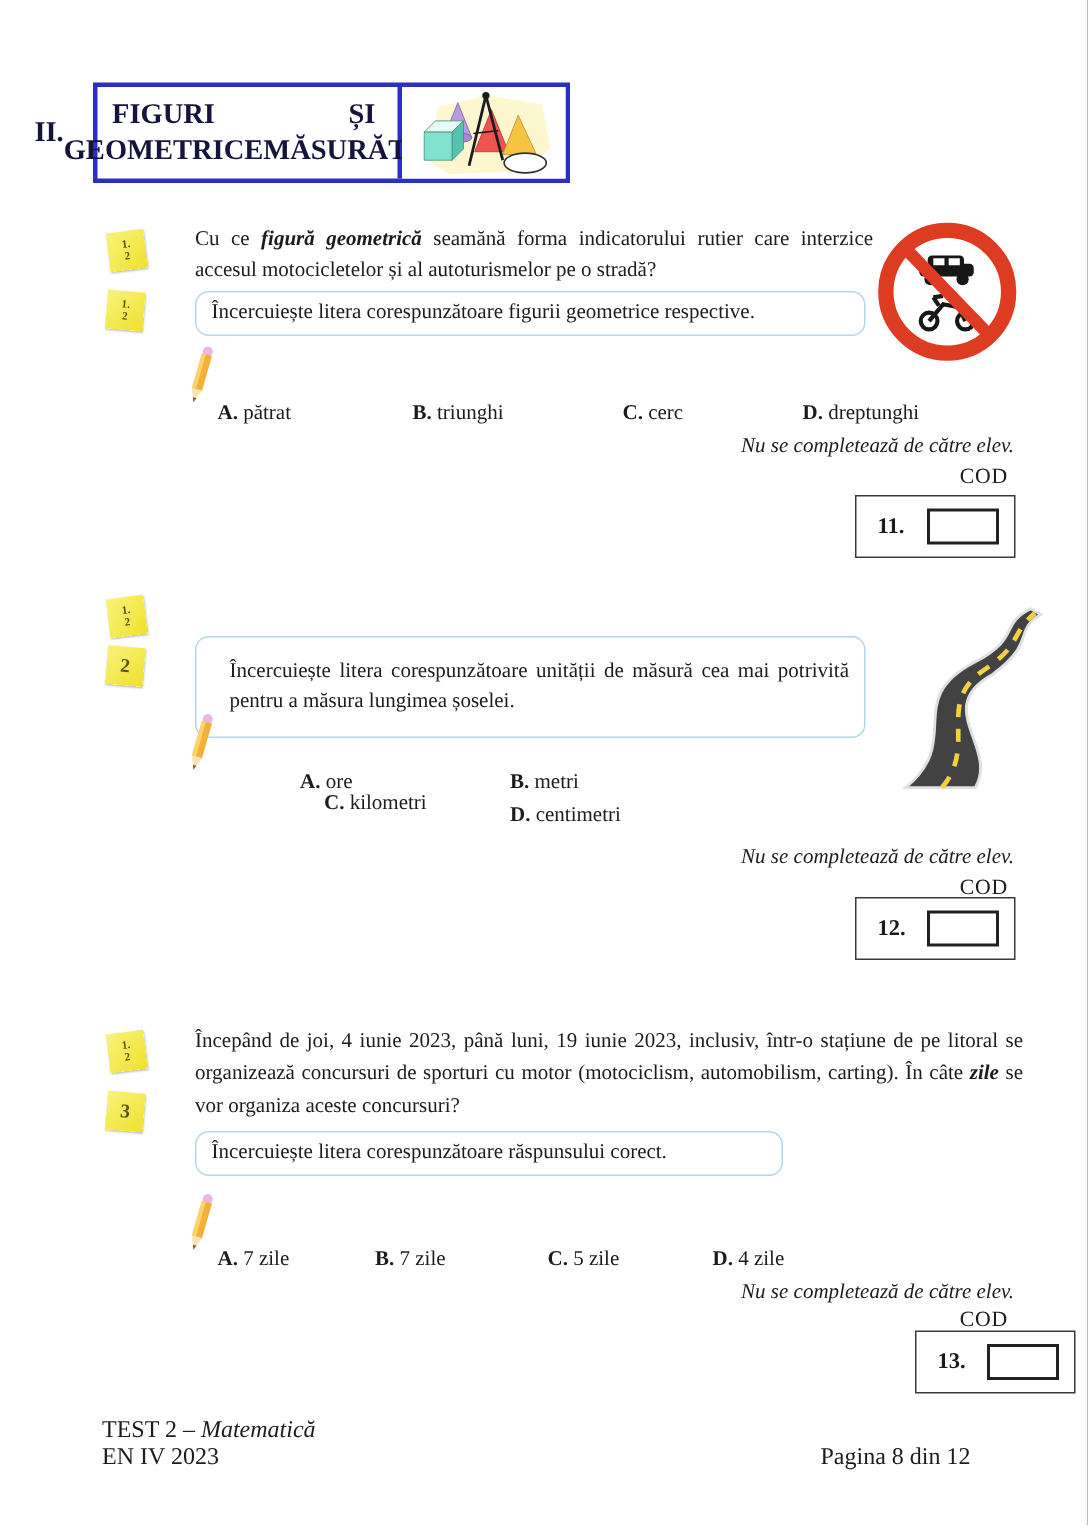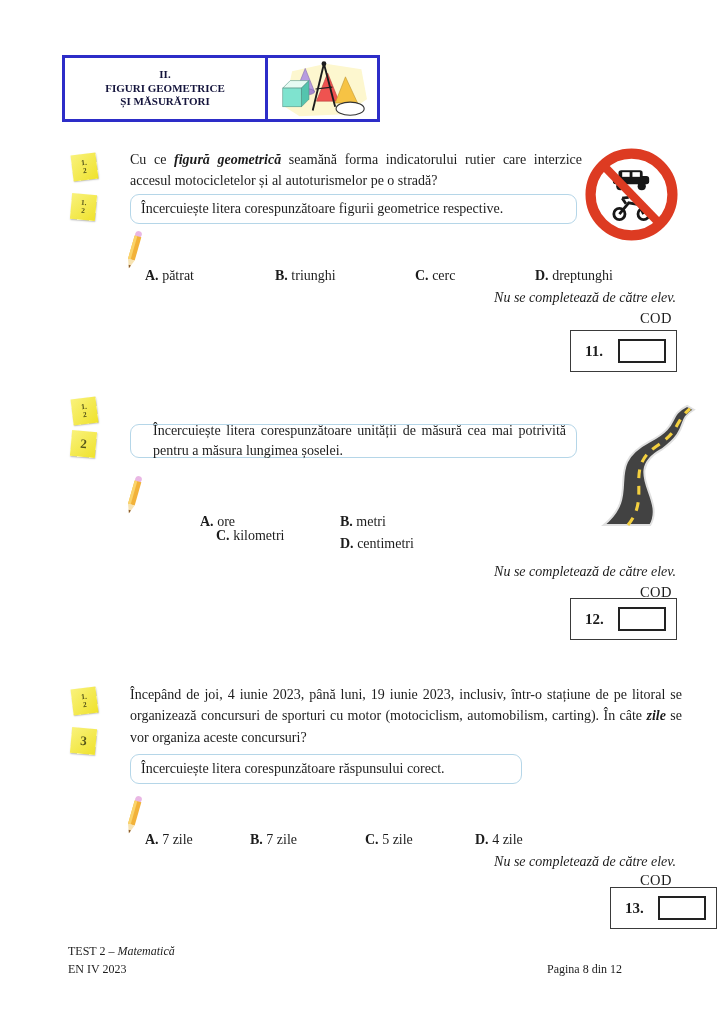--- a/index.html
+++ b/index.html
@@ -9,22 +9,22 @@
     margin:0 auto;overflow:hidden;
   }
   .abs{position:absolute;}
 
   
   .hdr-box{
     display:flex;border:3px solid #2d2dc8;box-sizing:border-box;
   }
   .hdr-text{
     width:203px;border-right:3px solid #2d2dc8;box-sizing:border-box;
-    display:flex;flex-direction:column;justify-content:center;align-items:center;
-    font-weight:bold;color:#14143c;font-size:11px;line-height:1.25;text-align:left;
+    display:flex;flex-direction:row;justify-content:center;align-items:center;
+    font-weight:bold;color:#14143c;font-size:19px;line-height:1.25;text-align:center;
   }
   .hdr-img{flex:1;display:flex;align-items:center;justify-content:center;background:#fff;}
 
   
   .q-text{font-size:14px;line-height:1.52;text-align:justify;}
   .q-text b{font-weight:bold;font-style:italic;}
 
   .inst-box{
     border:1.6px solid #b5d6e8;border-radius:9px;box-sizing:border-box;
     font-size:14px;line-height:1.45;padding:4px 10px;display:flex;align-items:center;
@@ -48,21 +48,21 @@
     width:25px;height:26px;background:linear-gradient(135deg,#f9f27c,#efe22c);
     box-shadow:0.5px 1px 1.5px rgba(0,0,0,0.25);
     display:flex;align-items:center;justify-content:center;
     font-size:7.5px;line-height:1.05;color:#55551a;font-weight:bold;
     white-space:pre-line;text-align:center;
   }
   .rot-n{transform:rotate(-7deg);}
   .rot-p{transform:rotate(5deg);}
   .sticky .big{font-size:13px;}
 
-  .footer-line{font-size:12px;line-height:1.3;text-align:right;}
+  .footer-line{font-size:16px;line-height:1.3;text-align:right;}
   .footer-line .ital{font-style:italic;}
 </style>
 </head>
 <body>
 
 <div class="page">
 
   <div class="abs hdr-box" style="left:62px;top:55px;width:318px;height:67px;">
     <div class="hdr-text">
       <span>II.</span>
@@ -161,21 +161,21 @@
 
   <div class="abs sticky rot-n" style="left:72px;top:398px;">
     <span>1.
 2</span>
   </div>
   <div class="abs sticky rot-p" style="left:71px;top:431px;">
     <span class="big">2</span>
   </div>
 
 
-  <div class="abs inst-box" style="left:130px;top:424px;width:447px;height:34px;text-align:justify;padding-left:22px;">
+  <div class="abs inst-box" style="left:130px;top:424px;width:447px;height:68px;text-align:justify;padding-left:22px;">
     <span>Încercuiește litera corespunzătoare unității de măsură cea mai potrivită pentru a măsura lungimea șoselei.</span>
   </div>
 
   <div class="abs" style="left:596px;top:400px;">
     <svg width="126" height="128" viewBox="0 0 130 130">
       <path d="M8,128 C48,95 6,68 55,42 C88,25 72,16 94,5 L101,9 C82,20 98,28 68,50 C26,73 72,100 56,128 Z" fill="#424242" stroke="#e0e0e0" stroke-width="2"></path>
       <path d="M33,128 C58,98 28,70 62,47 C88,30 80,22 97,8" fill="none" stroke="#f4d03f" stroke-width="3.2" stroke-dasharray="9 8"></path>
     </svg>
   </div>
 

